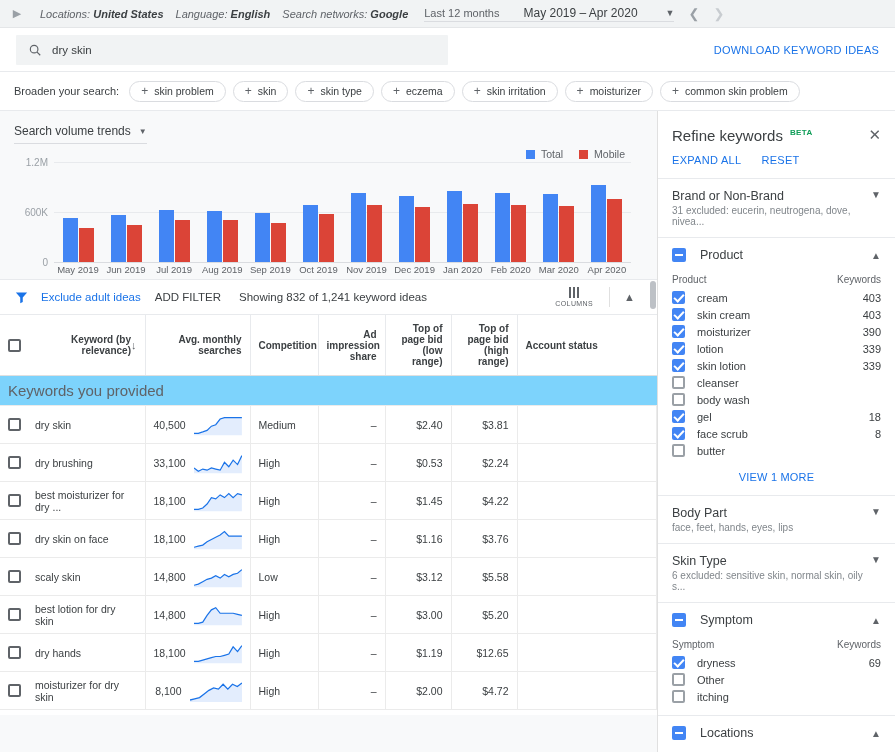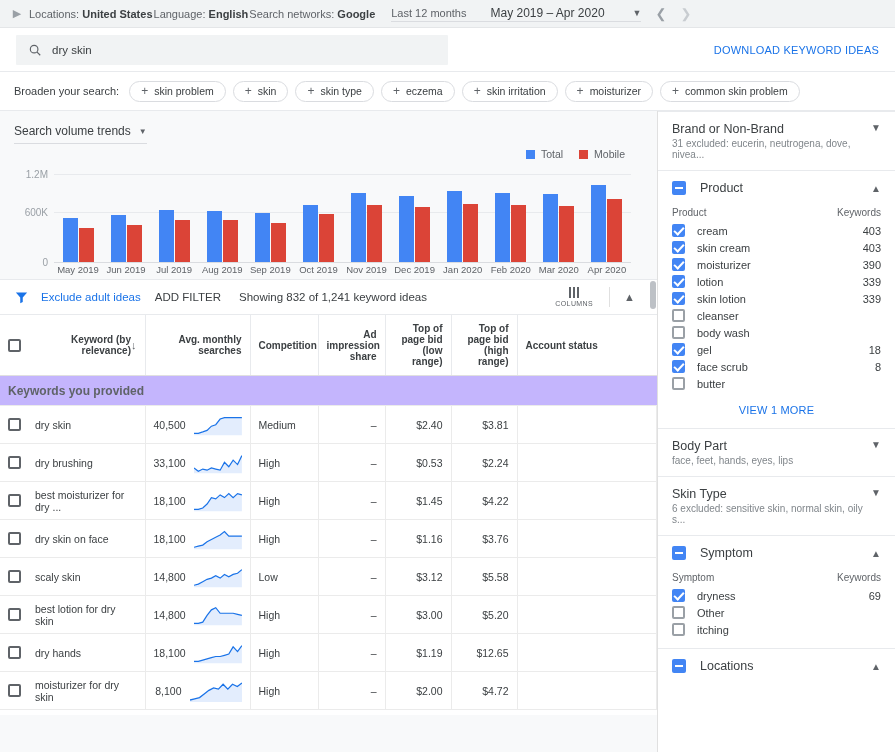--- a/index.html
+++ b/index.html
@@ -17,21 +17,21 @@
     display: flex; align-items: center;
     font-size: 11px; color: #5f6368;
     border-bottom: 1px solid #e4e6e8;
     padding-left: 6px;
   }
   .ctx-expand {
     width: 22px; height: 22px;
     display: flex; align-items: center; justify-content: center;
     color: #9aa0a6; cursor: pointer;
   }
-  .ctx-item { margin-left: 1px; white-space: nowrap; }
+  .ctx-item { margin-left: 12px; white-space: nowrap; font-style: italic; }
   .ctx-item b { font-weight: 700; color: #3c4043; }
   .ctx-daterange {
     margin-left: 16px; display: flex; align-items: center;
     border-bottom: 1px solid #dadce0; padding-bottom: 1px;
   }
   .ctx-daterange .dr-label { font-size: 11px; color: #5f6368; }
   .ctx-daterange .dr-value { font-size: 12px; color: #3c4043; margin-left: 24px; }
   .ctx-caret { margin-left: 28px; color: #5f6368; font-size: 9px; }
   .ctx-nav { margin-left: 14px; display: flex; gap: 14px; color: #9aa0a6; font-size: 13px; }
   .ctx-nav .disabled { color: #c8ccd0; }
@@ -164,22 +164,22 @@
     cursor: pointer; background: #fff;
   }
   table.kw td {
     font-size: 10.5px; color: #3c4043; padding: 0 8px;
     border-bottom: 1px solid #ebebeb; border-right: 1px solid #ebebeb;
     height: 38px; vertical-align: middle;
   }
   td.num, th.num { text-align: right; }
   td.lastcol, th.lastcol { border-right: none; }
   tr.group td {
-    background: #c4b5fd; font-size: 12px; color: #5f6368;
-    height: 30px; border-right: none; border-bottom: 1px solid #ebebeb; font-weight: bold;
+    background: #7dd3fc; font-size: 15px; color: #5f6368;
+    height: 30px; border-right: none; border-bottom: 1px solid #ebebeb;
   }
   .kwcell { display: flex; align-items: center; }
   .kwcell .cb { margin-right: 14px; }
   .volcell { display: flex; align-items: center; justify-content: flex-end; gap: 8px; }
   .volnum { white-space: nowrap; }
   .spark { width: 52px; height: 22px; display: block; }
 
   
   .lscroll {
     position: absolute; top: 0; right: 0; width: 8px; height: 100%;
@@ -318,21 +318,21 @@
             <span class="sw" style="background:#4285f4"></span>
             <span>Total</span>
           </span>
           <span class="li">
             <span class="sw" style="background:#db4437"></span>
             <span>Mobile</span>
           </span>
         </div>
       <div class="plot">
         <div class="gridwrap">
-          <div class="gridline" style="top:12px">
+          <div class="gridline" style="top:0">
             <span class="ylab">1.2M</span>
           </div>
           <div class="gridline" style="top:50px">
             <span class="ylab">600K</span>
           </div>
           <div class="gridline base" style="top:100px">
             <span class="ylab">0</span>
           </div>
         </div>
         <div class="bars" id="bars-host">
@@ -634,20 +634,31 @@
           </tbody>
       </table>
     </div>
 
     <div class="lscroll">
       <div class="thumb"></div>
     </div>
   </div>
 
   <div class="right">
+    <div class="rp-head">
+      <div class="rp-title-row">
+        <span class="rp-title">Refine keywords</span>
+        <span class="rp-beta">BETA</span>
+        <span class="rp-close">✕</span>
+      </div>
+      <div class="rp-actions">
+        <span class="rp-action">EXPAND ALL</span>
+        <span class="rp-action">RESET</span>
+      </div>
+    </div>
     <div id="sections-host">
         <div class="rp-sec">
           <div class="rp-sec-collapsed">
             <div>
               <div class="rp-sec-name">Brand or Non-Brand</div>
               <div class="rp-sec-sub">31 excluded: eucerin, neutrogena, dove, nivea...</div>
             </div>
             <span class="rp-chev">▼</span>
           </div>
         </div>

